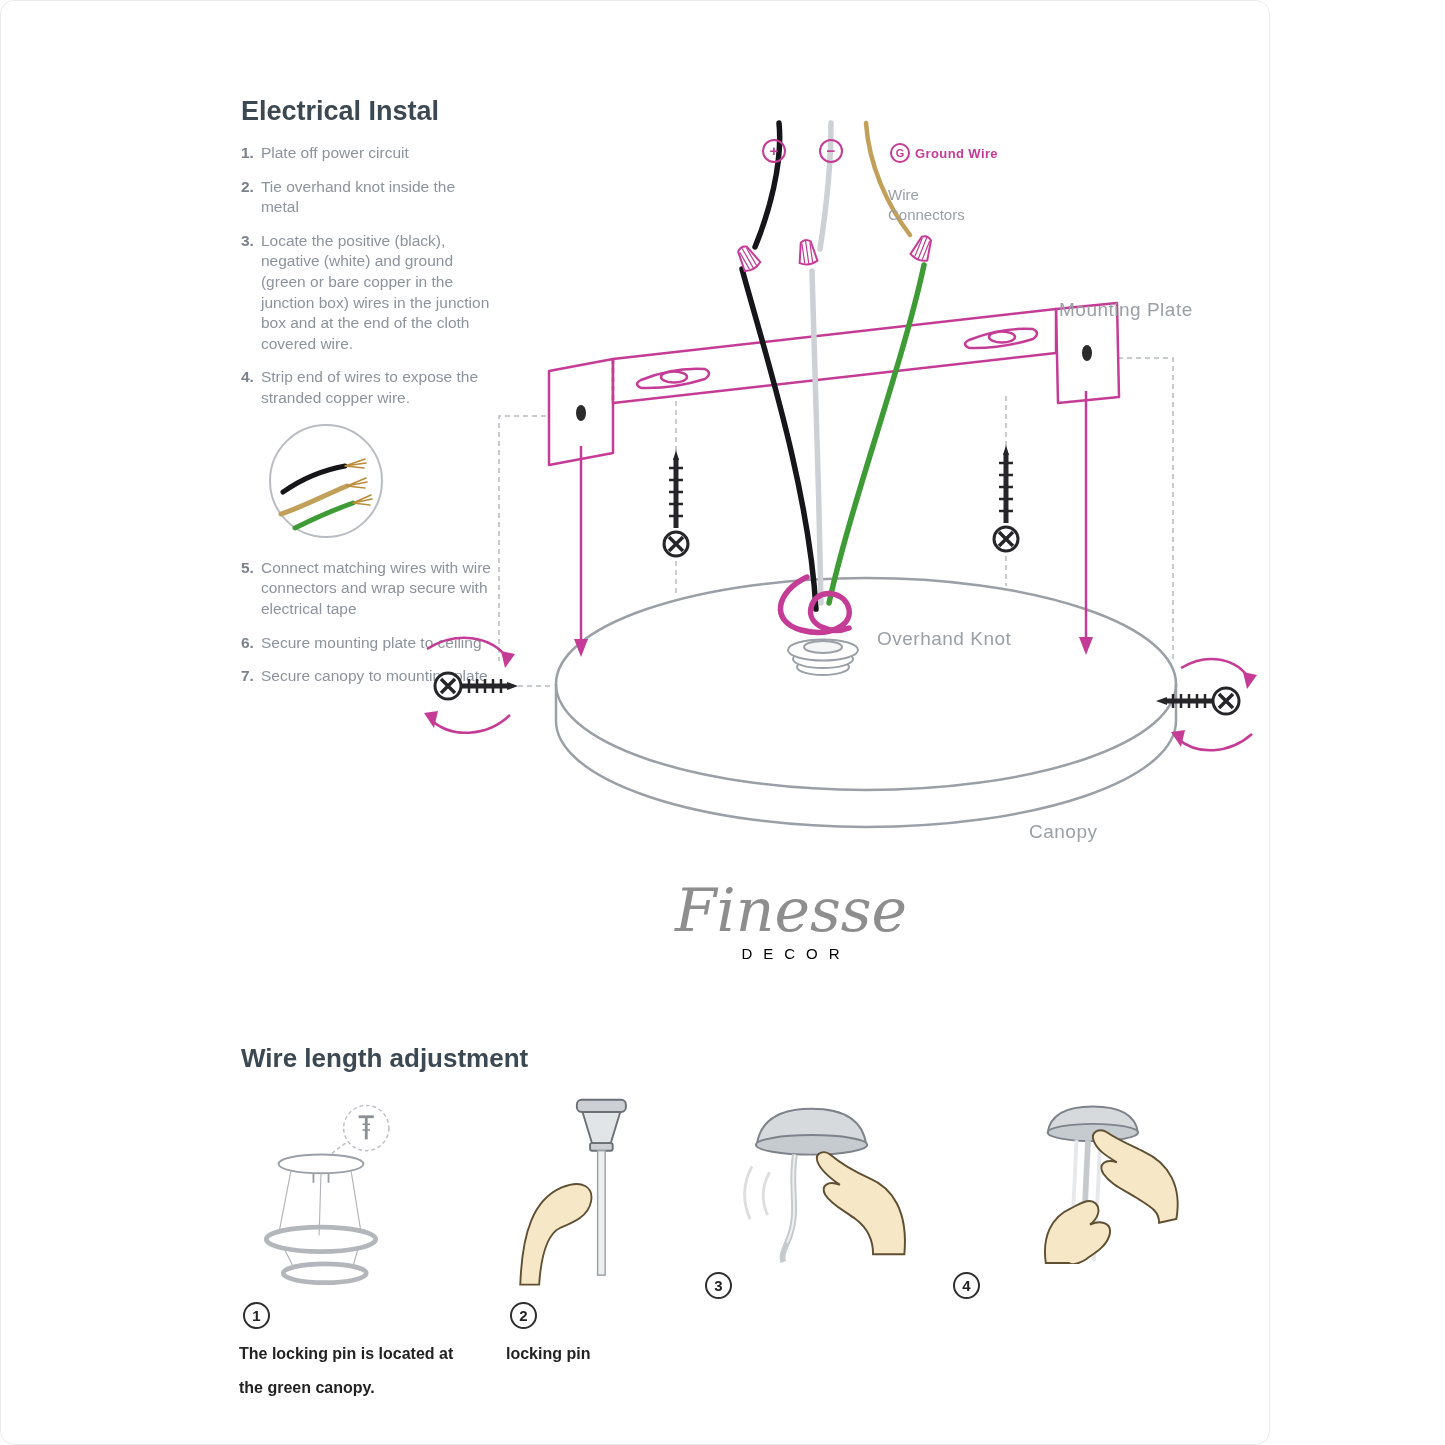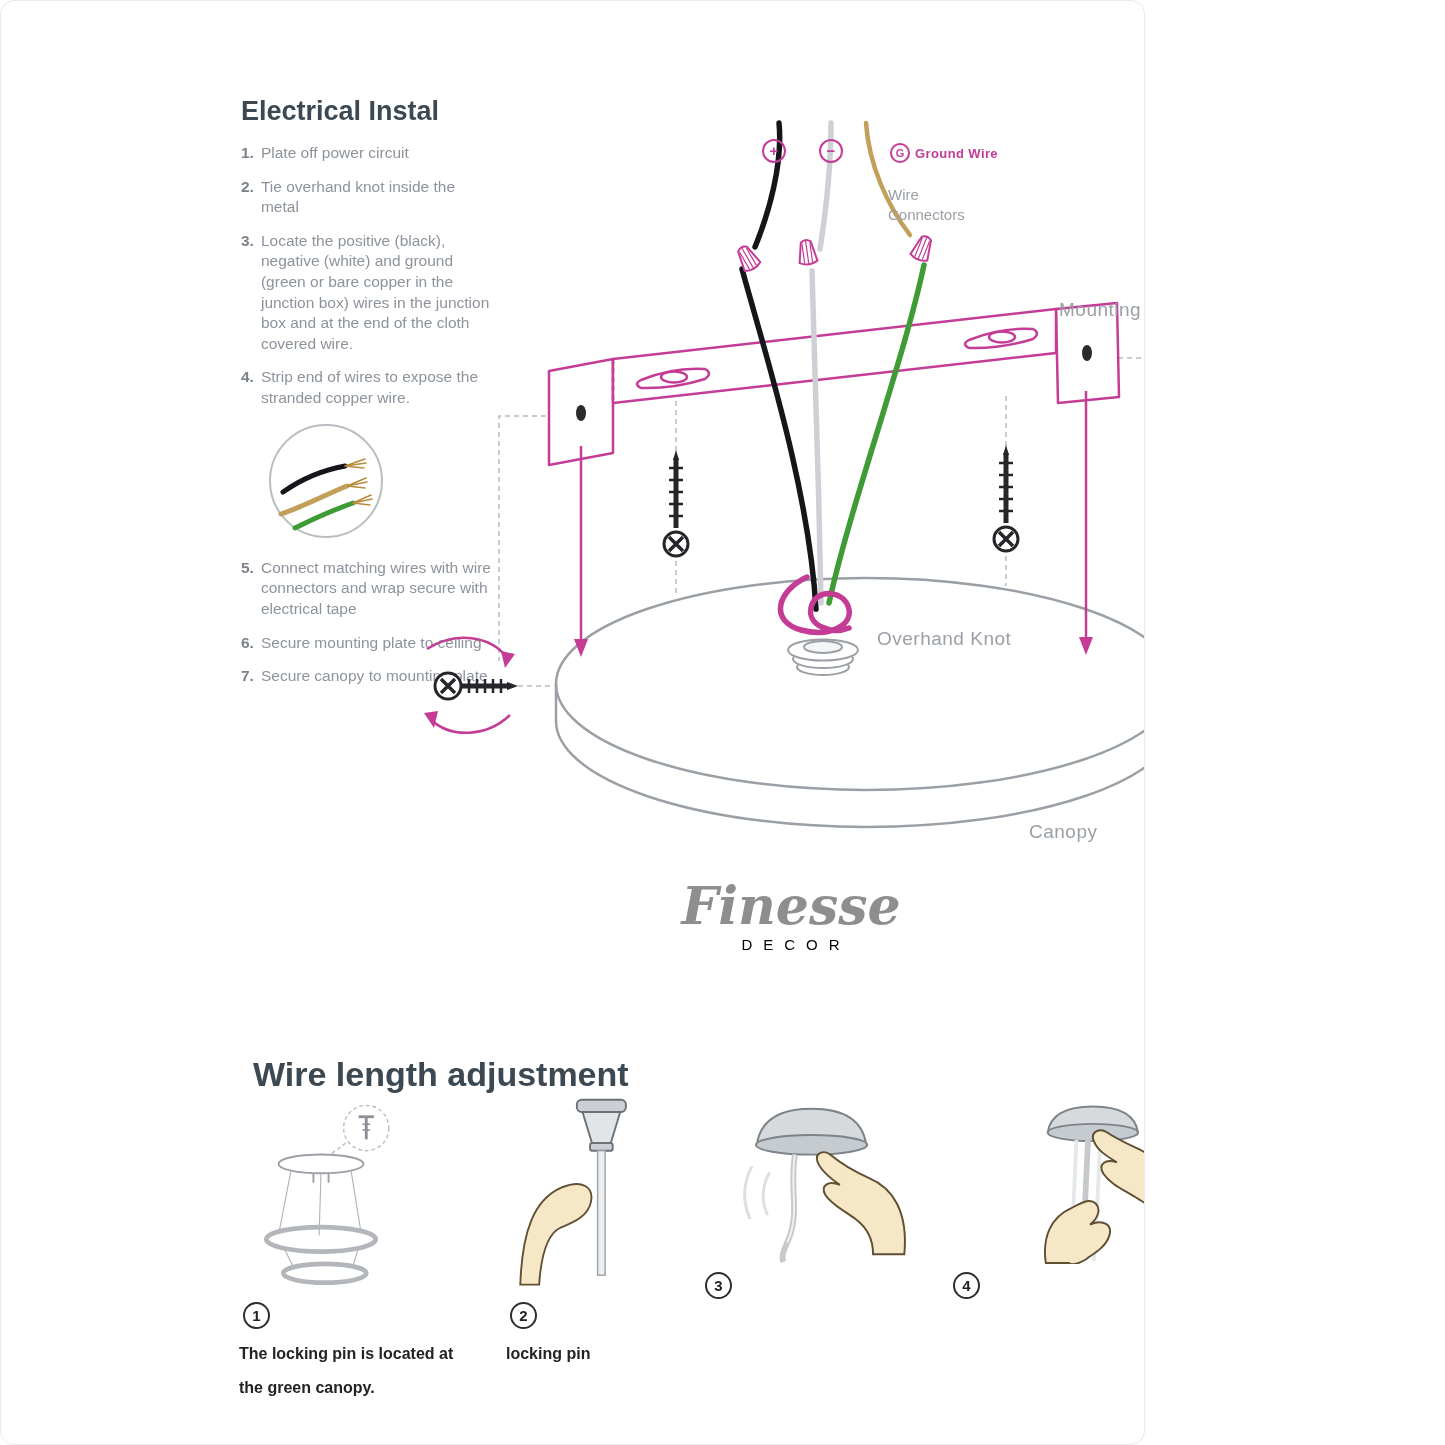--- a/index.html
+++ b/index.html
@@ -1,40 +1,40 @@
 <!DOCTYPE html>
 <html><head>
 <meta charset="utf-8">
 <style>
   html,body{margin:0;padding:0;background:#fff;}
   .page{
-    position:relative;width:1145px;height:1445px;background:#ffffff;
+    position:relative;width:1270px;height:1445px;background:#ffffff;
     border:1px solid #e8eaec;border-radius:14px;box-sizing:border-box;overflow:hidden;
     font-family:"Liberation Sans",sans-serif;
   }
   
   .install-col{position:absolute;left:240px;top:95px;width:256px;}
   .install-title{font-size:27px;font-weight:600;color:#3c4852;margin:0 0 16px 0;}
   .step{display:flex;gap:7px;margin-bottom:13px;color:#8d939c;font-size:15.5px;line-height:1.33;}
   .step .num{font-weight:700;color:#7c828b;flex:0 0 auto;}
   .wire-inset{margin:10px 0 14px 26px;}
   
   .main-diagram{position:absolute;left:410px;top:100px;width:850px;height:770px;}
   .main-diagram text{font-family:"Liberation Sans",sans-serif;}
   .lbl{font-size:15px;fill:#9aa0a6;}
   .lbl-lg{font-size:19px;fill:#9aa0a6;letter-spacing:.5px;}
   .legend-sym{font-size:15px;font-weight:700;fill:#c43c96;text-anchor:middle;}
   .legend-g{font-size:11px;font-weight:700;fill:#c43c96;text-anchor:middle;}
   .legend-label{font-size:13px;font-weight:700;fill:#c43c96;letter-spacing:.4px;}
   
   .logo{position:absolute;left:600px;top:876px;width:380px;text-align:center;}
-  .logo-name{font-family:"DejaVu Serif",serif;font-style:italic;font-weight:700;font-size:52px;color:#8e8e8e;line-height:1.1;}
+  .logo-name{font-family:"DejaVu Serif",serif;font-style:italic;font-weight:400;font-size:60px;color:#8e8e8e;line-height:1.1;}
   .logo-sub{font-size:15px;color:#000000;letter-spacing:11px;margin-top:2px;padding-left:10px;}
   
-  .adjust-title{position:absolute;left:240px;top:1042px;font-size:34px;font-weight:600;color:#3c4852;margin:12px;}
+  .adjust-title{position:absolute;left:240px;top:1042px;font-size:26px;font-weight:600;color:#3c4852;margin:0;}
   .adj-col{position:absolute;top:1095px;}
   .adj-col svg{display:block;}
   .badge{width:27px;height:27px;border:2px solid #2e2e2e;border-radius:50%;display:flex;align-items:center;justify-content:center;
          font-weight:700;font-size:15px;color:#222;margin:8px 0 8px 4px;box-sizing:border-box;}
   .cap{font-weight:700;color:#232323;font-size:16px;line-height:2.1;}
   .cap.tight{font-size:15.5px;line-height:1.85;}
 </style>
 </head>
 <body>
 

